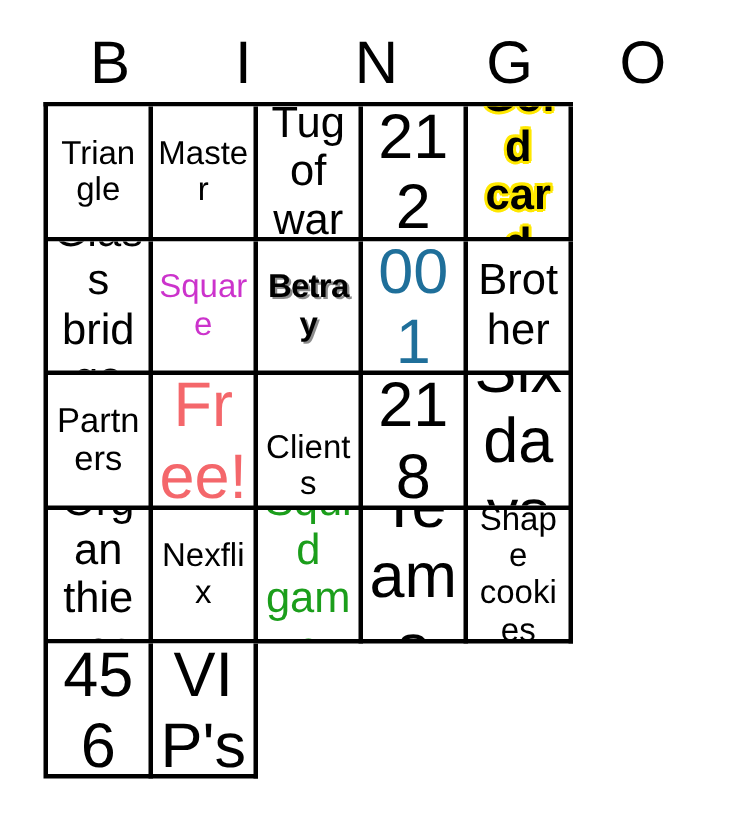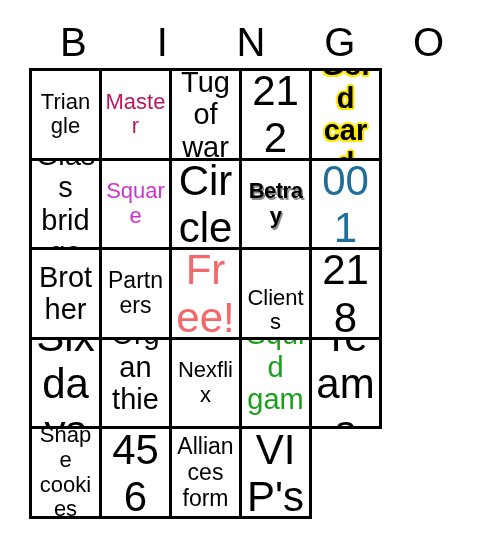--- a/index.html
+++ b/index.html
@@ -79,21 +79,21 @@
   }
 
   
   .sz-xl  { font-size: 42px; }   
   .sz-lg  { font-size: 29px; }   
   .sz-md  { font-size: 22px; }   
   .sz-sm  { font-size: 23px; }   
 
   
   .c-black   { color: #000000; }
-  .c-blue    { color: #be185d; }
+  .c-blue    { color: #000000; }
   .c-magenta { color: #cc33cc; }
   .c-teal    { color: #1f6f9a; }
   .c-salmon  { color: #f4676b; }
   .c-green   { color: #1b9e1b; }
   .c-indigo  { color: #4b3fe0; }
 
   .fx-gold {
     color: #000000;
     font-weight: bold;
     text-shadow:
@@ -147,23 +147,20 @@
       <div class="cell">
         <span class="cell-text sz-lg c-black fx-gold">Gold card</span>
       </div>
       <div class="cell">
         <span class="cell-text sz-lg c-black">Glass bridge</span>
       </div>
       <div class="cell">
         <span class="cell-text sz-md c-magenta">Square</span>
       </div>
       <div class="cell">
-        <span class="cell-text sz-xl c-black">Circle</span>
-      </div>
-      <div class="cell">
         <span class="cell-text sz-md c-black fx-shadow-black">Betray</span>
       </div>
       <div class="cell">
         <span class="cell-text sz-xl c-teal">001</span>
       </div>
       <div class="cell">
         <span class="cell-text sz-lg c-black">Brother</span>
       </div>
       <div class="cell">
         <span class="cell-text sz-sm c-black">Partners</span>
@@ -192,20 +189,17 @@
       <div class="cell">
         <span class="cell-text sz-xl c-black">Teams</span>
       </div>
       <div class="cell">
         <span class="cell-text sz-md c-black">Shape cookies</span>
       </div>
       <div class="cell">
         <span class="cell-text sz-xl c-black">456</span>
       </div>
       <div class="cell">
-        <span class="cell-text sz-sm c-black">Alliances form</span>
-      </div>
-      <div class="cell">
         <span class="cell-text sz-xl c-black">VIP's</span>
       </div>
     </div>
 
 </div>
 
 </body></html>

